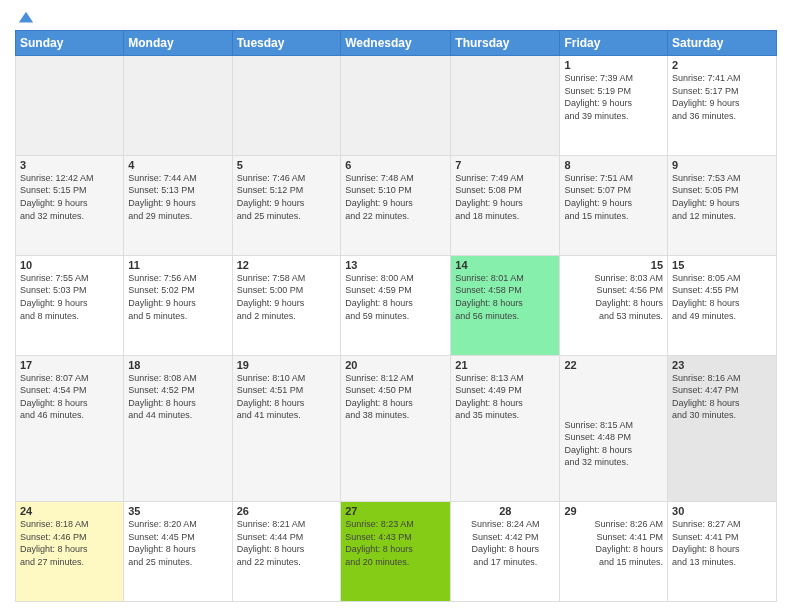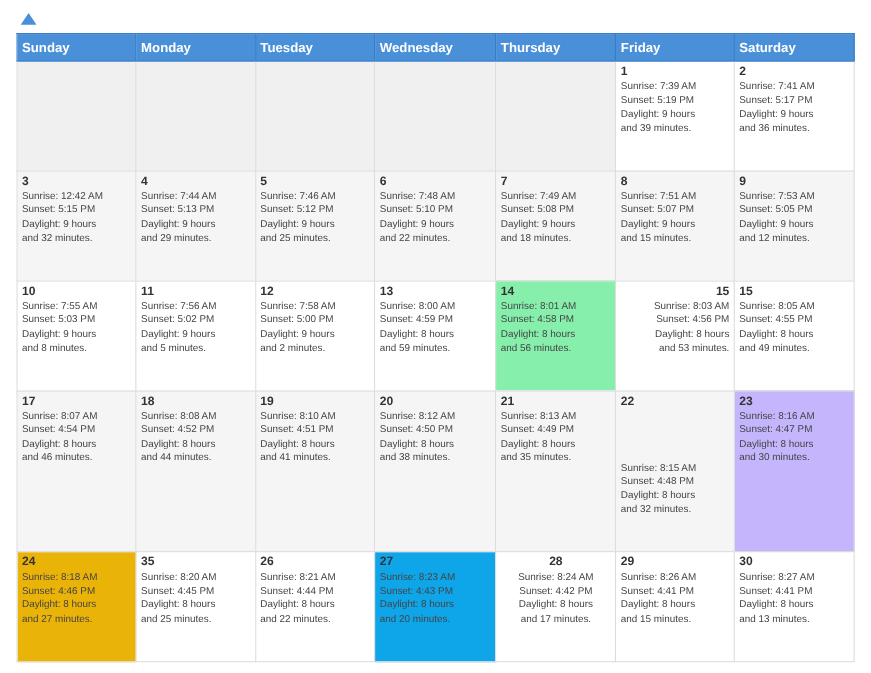--- a/index.html
+++ b/index.html
@@ -290,67 +290,67 @@
 Daylight: 8 hours
 and 35 minutes.</div>
           </td>
           <td style="background: rgb(245, 245, 245);">
             <span class="day-num">22</span>
             <div class="day-info" style="white-space: pre-line; margin-top: 48px;">Sunrise: 8:15 AM
 Sunset: 4:48 PM
 Daylight: 8 hours
 and 32 minutes.</div>
           </td>
-          <td style="background: #c4b5fd;">
+          <td style="background: #e5e5e5;">
             <span class="day-num">23</span>
             <div class="day-info" style="white-space: pre-line;">Sunrise: 8:16 AM
 Sunset: 4:47 PM
 Daylight: 8 hours
 and 30 minutes.</div>
           </td>
         </tr>
         <tr>
-          <td style="background: #eab308; margin-left: 32px;">
+          <td style="background: #fef9c3; margin-left: 32px;">
             <span class="day-num">24</span>
             <div class="day-info" style="white-space: pre-line;">Sunrise: 8:18 AM
 Sunset: 4:46 PM
 Daylight: 8 hours
 and 27 minutes.</div>
           </td>
           <td style="background: rgb(255, 255, 255);">
             <span class="day-num">35</span>
             <div class="day-info" style="white-space: pre-line;">Sunrise: 8:20 AM
 Sunset: 4:45 PM
 Daylight: 8 hours
 and 25 minutes.</div>
           </td>
           <td style="background: rgb(255, 255, 255);">
             <span class="day-num">26</span>
             <div class="day-info" style="white-space: pre-line;">Sunrise: 8:21 AM
 Sunset: 4:44 PM
 Daylight: 8 hours
 and 22 minutes.</div>
           </td>
-          <td style="background: #0ea5e9;">
+          <td style="background: #84cc16;">
             <span class="day-num">27</span>
             <div class="day-info" style="white-space: pre-line;">Sunrise: 8:23 AM
 Sunset: 4:43 PM
 Daylight: 8 hours
 and 20 minutes.</div>
           </td>
           <td style="background: rgb(255, 255, 255); text-align: center;">
             <span class="day-num">28</span>
             <div class="day-info" style="white-space: pre-line;">Sunrise: 8:24 AM
 Sunset: 4:42 PM
 Daylight: 8 hours
 and 17 minutes.</div>
           </td>
           <td style="background: rgb(255, 255, 255);">
             <span class="day-num">29</span>
-            <div class="day-info" style="white-space: pre-line;">Sunrise: 8:26 AM
+            <div class="day-info" style="white-space: pre-line; text-align: right;">Sunrise: 8:26 AM
 Sunset: 4:41 PM
 Daylight: 8 hours
 and 15 minutes.</div>
           </td>
           <td style="background: rgb(255, 255, 255);">
             <span class="day-num">30</span>
             <div class="day-info" style="white-space: pre-line;">Sunrise: 8:27 AM
 Sunset: 4:41 PM
 Daylight: 8 hours
 and 13 minutes.</div>

